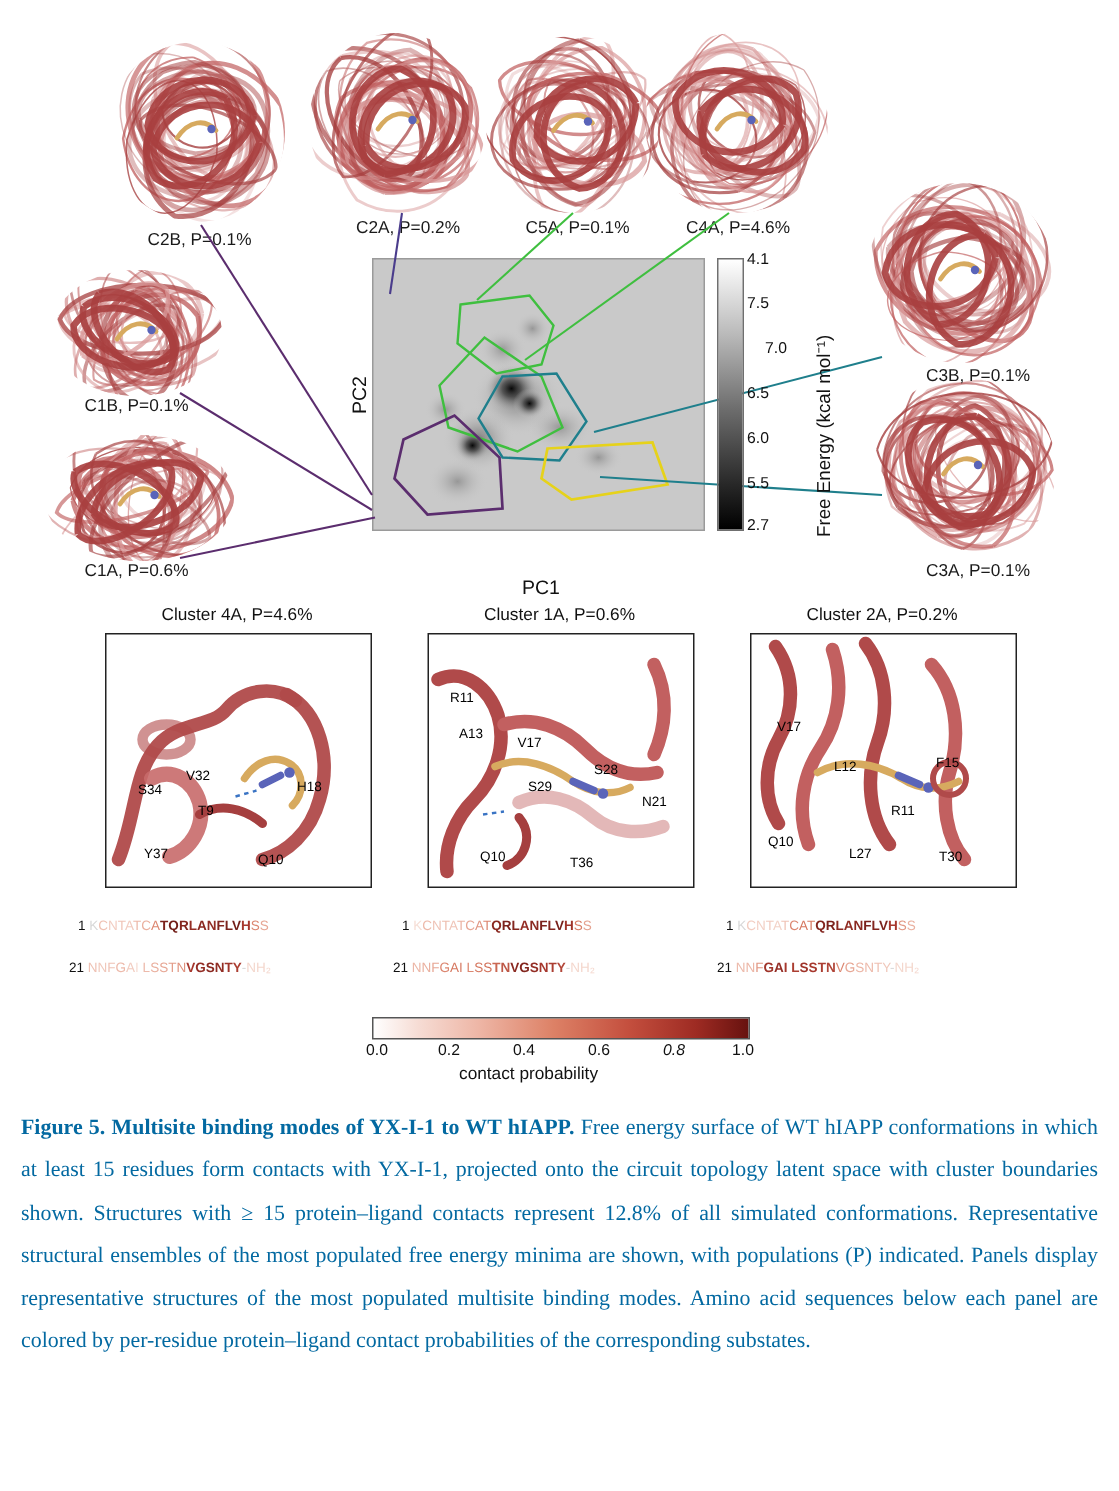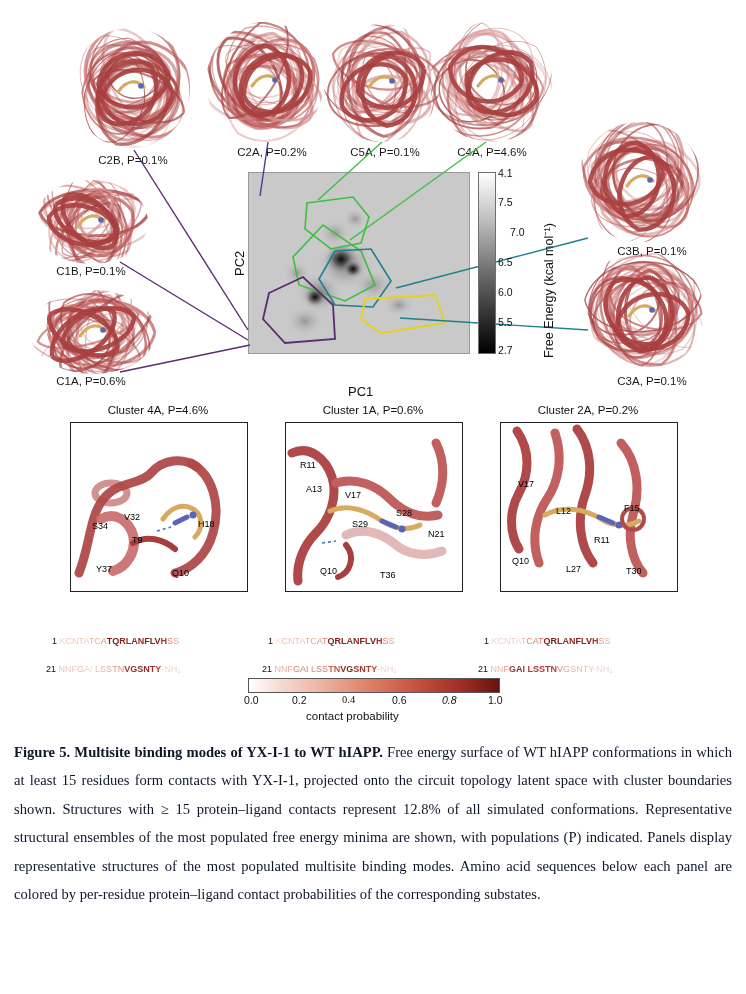--- a/index.html
+++ b/index.html
@@ -95,21 +95,20 @@
     white-space: nowrap;
   }
 
   
   .seqline {
     position: absolute;
     font-family: "Liberation Sans", sans-serif;
     font-size: 9px;
     white-space: nowrap;
     letter-spacing: 0px;
-    margin-top: 24px;
   }
   .seqline .num { color: #111; }
   .seqline span { }
 
   
   .cpbar {
     position: absolute;
     background: linear-gradient(to right, #ffffff 0%, #f6dcd4 12%, #eeb6a6 28%, #dd8166 48%, #c44f3e 68%, #9e2b23 86%, #67120f 100%);
     border: 1px solid #555;
   }
@@ -129,21 +128,21 @@
   
   .caption {
     position: absolute;
     left: 14px;
     top: 738px;
     width: 718px;
     font-family: "Liberation Serif", serif;
     font-size: 14.6px;
     line-height: 1.95;
     text-align: justify;
-    color: #0f172a;
+    color: #0369a1;
   }
   .caption b { font-weight: bold; }
 </style>
 </head>
 <body>
 
 <div class="page">
 
   <div class="abs" id="ensembles">
       <div class="ensemble" style="left: 72px; top: 28px; width: 118px; height: 120px;"><svg width="118" height="120" viewBox="0 0 118 120">
@@ -557,21 +556,21 @@
   <div class="seqline" style="left:52px; top:612px;"><span class="num">1 </span><span style="color: rgb(216, 216, 216); font-weight: 400;">K</span><span style="color: rgb(239, 193, 179); font-weight: 400;">C</span><span style="color: rgb(242, 204, 192); font-weight: 400;">N</span><span style="color: rgb(240, 197, 184); font-weight: 400;">T</span><span style="color: rgb(242, 204, 192); font-weight: 400;">A</span><span style="color: rgb(237, 186, 171); font-weight: 400;">T</span><span style="color: rgb(234, 176, 159); font-weight: 400;">C</span><span style="color: rgb(220, 135, 113); font-weight: 400;">A</span><span style="color: rgb(123, 34, 28); font-weight: 700;">T</span><span style="color: rgb(113, 29, 23); font-weight: 700;">Q</span><span style="color: rgb(131, 38, 31); font-weight: 700;">R</span><span style="color: rgb(148, 46, 38); font-weight: 700;">L</span><span style="color: rgb(138, 41, 33); font-weight: 700;">A</span><span style="color: rgb(145, 45, 36); font-weight: 700;">N</span><span style="color: rgb(131, 38, 31); font-weight: 700;">F</span><span style="color: rgb(123, 34, 28); font-weight: 700;">L</span><span style="color: rgb(113, 29, 23); font-weight: 700;">V</span><span style="color: rgb(166, 55, 45); font-weight: 700;">H</span><span style="color: rgb(220, 135, 113); font-weight: 400;">S</span><span style="color: rgb(231, 167, 149); font-weight: 400;">S</span></div>
   <div class="seqline" style="left:46px; top:640px;"><span class="num">21 </span><span style="color: rgb(239, 193, 179); font-weight: 400;">N</span><span style="color: rgb(240, 200, 187); font-weight: 400;">N</span><span style="color: rgb(239, 195, 182); font-weight: 400;">F</span><span style="color: rgb(237, 186, 171); font-weight: 400;">G</span><span style="color: rgb(242, 204, 192); font-weight: 400;">A</span><span style="color: rgb(246, 222, 213); font-weight: 400;">I</span><span style="color: rgb(216, 216, 216); font-weight: 400;"> </span><span style="color: rgb(237, 186, 171); font-weight: 400;">L</span><span style="color: rgb(234, 176, 159); font-weight: 400;">S</span><span style="color: rgb(231, 167, 149); font-weight: 400;">S</span><span style="color: rgb(227, 157, 138); font-weight: 400;">T</span><span style="color: rgb(223, 145, 124); font-weight: 400;">N</span><span style="color: rgb(166, 55, 45); font-weight: 700;">V</span><span style="color: rgb(148, 46, 38); font-weight: 700;">G</span><span style="color: rgb(138, 41, 33); font-weight: 700;">S</span><span style="color: rgb(145, 45, 36); font-weight: 700;">N</span><span style="color: rgb(159, 52, 42); font-weight: 700;">T</span><span style="color: rgb(171, 62, 50); font-weight: 700;">Y</span><span style="color: rgb(216, 216, 216); font-weight: 400;">-</span><span style="color: rgb(244, 215, 205); font-weight: 400;">NH₂</span></div>
   <div class="seqline" style="left:268px; top:612px;"><span class="num">1 </span><span style="color: rgb(246, 222, 213); font-weight: 400;">K</span><span style="color: rgb(237, 186, 171); font-weight: 400;">C</span><span style="color: rgb(239, 195, 182); font-weight: 400;">N</span><span style="color: rgb(238, 191, 176); font-weight: 400;">T</span><span style="color: rgb(240, 197, 184); font-weight: 400;">A</span><span style="color: rgb(236, 182, 166); font-weight: 400;">T</span><span style="color: rgb(231, 167, 149); font-weight: 400;">C</span><span style="color: rgb(225, 151, 131); font-weight: 400;">A</span><span style="color: rgb(220, 135, 113); font-weight: 400;">T</span><span style="color: rgb(138, 41, 33); font-weight: 700;">Q</span><span style="color: rgb(123, 34, 28); font-weight: 700;">R</span><span style="color: rgb(131, 38, 31); font-weight: 700;">L</span><span style="color: rgb(148, 46, 38); font-weight: 700;">A</span><span style="color: rgb(138, 41, 33); font-weight: 700;">N</span><span style="color: rgb(123, 34, 28); font-weight: 700;">F</span><span style="color: rgb(131, 38, 31); font-weight: 700;">L</span><span style="color: rgb(120, 32, 26); font-weight: 700;">V</span><span style="color: rgb(159, 52, 42); font-weight: 700;">H</span><span style="color: rgb(216, 126, 103); font-weight: 400;">S</span><span style="color: rgb(229, 163, 145); font-weight: 400;">S</span></div>
   <div class="seqline" style="left:262px; top:640px;"><span class="num">21 </span><span style="color: rgb(236, 182, 166); font-weight: 400;">N</span><span style="color: rgb(234, 176, 159); font-weight: 400;">N</span><span style="color: rgb(231, 167, 149); font-weight: 400;">F</span><span style="color: rgb(220, 135, 113); font-weight: 400;">G</span><span style="color: rgb(214, 120, 96); font-weight: 400;">A</span><span style="color: rgb(216, 126, 103); font-weight: 400;">I</span><span style="color: rgb(216, 216, 216); font-weight: 400;"> </span><span style="color: rgb(220, 135, 113); font-weight: 400;">L</span><span style="color: rgb(214, 120, 96); font-weight: 400;">S</span><span style="color: rgb(209, 114, 91); font-weight: 400;">S</span><span style="color: rgb(202, 104, 83); font-weight: 700;">T</span><span style="color: rgb(190, 88, 71); font-weight: 700;">N</span><span style="color: rgb(138, 41, 33); font-weight: 700;">V</span><span style="color: rgb(131, 38, 31); font-weight: 700;">G</span><span style="color: rgb(148, 46, 38); font-weight: 700;">S</span><span style="color: rgb(166, 55, 45); font-weight: 700;">N</span><span style="color: rgb(171, 62, 50); font-weight: 700;">T</span><span style="color: rgb(178, 71, 58); font-weight: 700;">Y</span><span style="color: rgb(216, 216, 216); font-weight: 400;">-</span><span style="color: rgb(244, 215, 205); font-weight: 400;">NH₂</span></div>
   <div class="seqline" style="left:484px; top:612px;"><span class="num">1 </span><span style="color: rgb(216, 216, 216); font-weight: 400;">K</span><span style="color: rgb(242, 204, 192); font-weight: 400;">C</span><span style="color: rgb(243, 208, 197); font-weight: 400;">N</span><span style="color: rgb(242, 204, 192); font-weight: 400;">T</span><span style="color: rgb(243, 211, 200); font-weight: 400;">A</span><span style="color: rgb(240, 197, 184); font-weight: 400;">T</span><span style="color: rgb(220, 135, 113); font-weight: 400;">C</span><span style="color: rgb(214, 120, 96); font-weight: 400;">A</span><span style="color: rgb(216, 126, 103); font-weight: 400;">T</span><span style="color: rgb(131, 38, 31); font-weight: 700;">Q</span><span style="color: rgb(123, 34, 28); font-weight: 700;">R</span><span style="color: rgb(138, 41, 33); font-weight: 700;">L</span><span style="color: rgb(145, 45, 36); font-weight: 700;">A</span><span style="color: rgb(138, 41, 33); font-weight: 700;">N</span><span style="color: rgb(123, 34, 28); font-weight: 700;">F</span><span style="color: rgb(131, 38, 31); font-weight: 700;">L</span><span style="color: rgb(123, 34, 28); font-weight: 700;">V</span><span style="color: rgb(166, 55, 45); font-weight: 700;">H</span><span style="color: rgb(225, 151, 131); font-weight: 400;">S</span><span style="color: rgb(234, 176, 159); font-weight: 400;">S</span></div>
   <div class="seqline" style="left:478px; top:640px;"><span class="num">21 </span><span style="color: rgb(237, 186, 171); font-weight: 400;">N</span><span style="color: rgb(236, 182, 166); font-weight: 400;">N</span><span style="color: rgb(225, 151, 131); font-weight: 400;">F</span><span style="color: rgb(159, 52, 42); font-weight: 700;">G</span><span style="color: rgb(148, 46, 38); font-weight: 700;">A</span><span style="color: rgb(166, 55, 45); font-weight: 700;">I</span><span style="color: rgb(216, 216, 216); font-weight: 400;"> </span><span style="color: rgb(171, 62, 50); font-weight: 700;">L</span><span style="color: rgb(159, 52, 42); font-weight: 700;">S</span><span style="color: rgb(166, 55, 45); font-weight: 700;">S</span><span style="color: rgb(171, 62, 50); font-weight: 700;">T</span><span style="color: rgb(176, 68, 55); font-weight: 700;">N</span><span style="color: rgb(220, 135, 113); font-weight: 400;">V</span><span style="color: rgb(231, 167, 149); font-weight: 400;">G</span><span style="color: rgb(236, 182, 166); font-weight: 400;">S</span><span style="color: rgb(237, 186, 171); font-weight: 400;">N</span><span style="color: rgb(239, 193, 179); font-weight: 400;">T</span><span style="color: rgb(240, 200, 187); font-weight: 400;">Y</span><span style="color: rgb(216, 216, 216); font-weight: 400;">-</span><span style="color: rgb(244, 215, 205); font-weight: 400;">NH₂</span></div>
 
   <div class="cpbar" style="left:248px; top:678px; width:250px; height:13px;"></div>
   <div class="cpbar-tick" style="left:244px; top:694px;">0.0</div>
   <div class="cpbar-tick" style="left:292px; top:694px;">0.2</div>
-  <div class="cpbar-tick" style="left:342px; top:694px;font-family:Liberation Serif, serif;">0.4</div>
+  <div class="cpbar-tick" style="left:342px; top:694px;">0.4</div>
   <div class="cpbar-tick" style="left:392px; top:694px;">0.6</div>
   <div class="cpbar-tick" style="left:442px; top:694px;font-style:italic;">0.8</div>
   <div class="cpbar-tick" style="left:488px; top:694px;">1.0</div>
   <div class="cpbar-title" style="left:306px; top:710px;">contact probability</div>
 
   <div class="caption"><b>Figure 5. Multisite binding modes of YX-I-1 to WT hIAPP.</b><span>  Free energy surface of WT hIAPP conformations in which at least 15 residues form contacts with YX-I-1, projected onto the circuit topology latent space with cluster boundaries shown. Structures with ≥ 15 protein–ligand contacts represent 12.8% of all simulated conformations. Representative structural ensembles of the most populated free energy minima are shown, with populations (P) indicated. Panels display representative structures of the most populated multisite binding modes. Amino acid sequences below each panel are colored by per-residue protein–ligand contact probabilities of the corresponding substates.</span></div>
 
 </div>
 
 </body></html>

